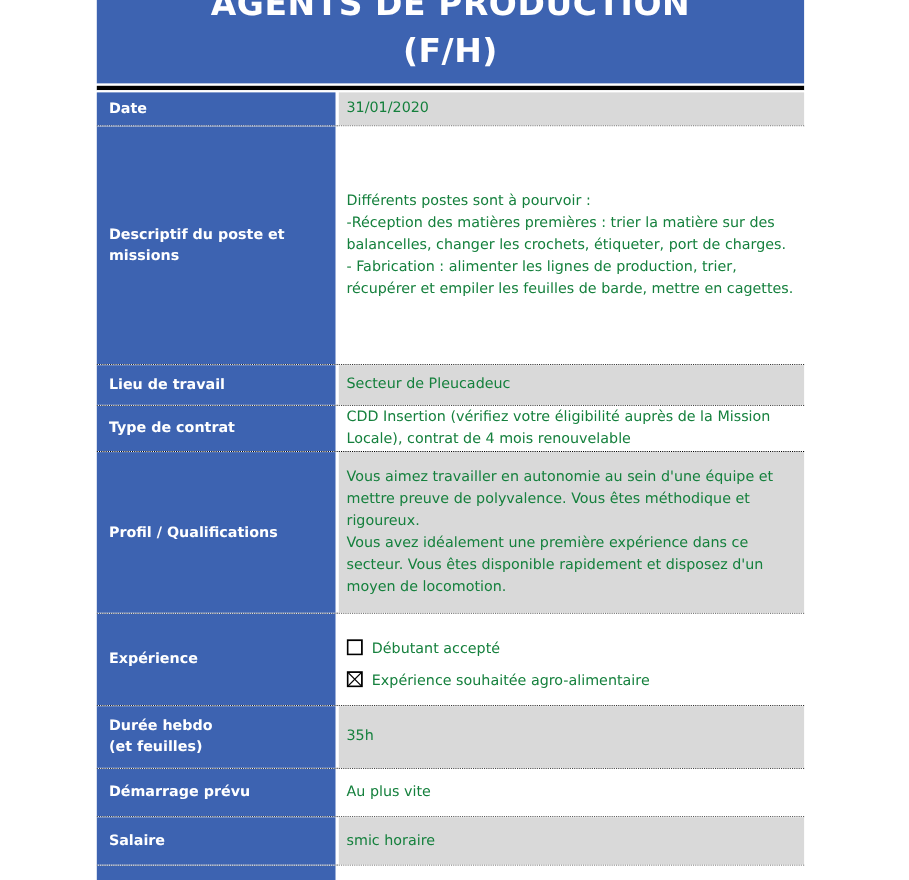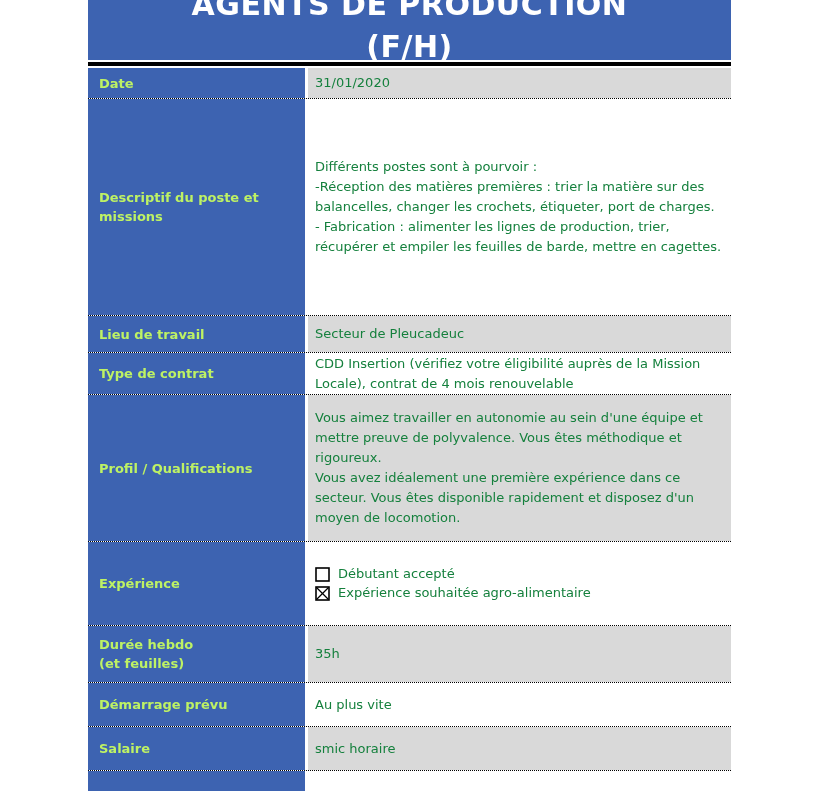--- a/index.html
+++ b/index.html
@@ -6,21 +6,21 @@
   body {
     width: 826px; height: 800px; overflow: hidden;
     background: #ffffff;
     font-family: "DejaVu Sans", "Liberation Sans", sans-serif;
   }
   .page { position: relative; width: 826px; height: 800px; background: #fff; }
   .doc { position: absolute; left: 88px; top: 0; width: 643px; }
 
   
   .header {
-    height: 60px; overflow: hidden;
+    height: 76px; overflow: hidden;
     background: #3D63B1;
     text-align: center;
   }
   .header .title {
     margin-top: -16px;
     color: #ffffff;
     font-size: 30px; font-weight: bold;
     line-height: 42px; letter-spacing: 0.5px;
     white-space: pre-line;
   }
@@ -30,21 +30,21 @@
   
   .row {
     display: flex;
     border-bottom: 1px dotted #000;
     box-sizing: border-box;
     background: #fff;
   }
   .lcell {
     width: 217px; flex: 0 0 217px;
     background: #3D63B1;
-    color: #bef264; font-weight: bold; font-size: 13px; line-height: 19px;
+    color: #ffffff; font-weight: bold; font-size: 13px; line-height: 19px;
     display: flex; align-items: center;
     padding-left: 11px; box-sizing: border-box;
     margin-right: 3px;
     white-space: pre-line;
   }
   .vcell {
     flex: 1;
     display: flex; align-items: center;
     padding: 4px 8px 4px 7px; box-sizing: border-box;
     color: #15803d; font-size: 13px; line-height: 20px;
@@ -59,21 +59,21 @@
   .h-contrat { height: 42px; }
   .h-profil { height: 147px; }
   .h-experience { height: 84px; }
   .h-duree { height: 57px; }
   .h-demarrage { height: 44px; }
   .h-salaire { height: 44px; }
   .h-partial { height: 20px; border-bottom: none; }
 
   
   .cb-list { display: flex; flex-direction: column; gap: 0; }
-  .cb-line { display: flex; align-items: center; height: 19px; }
+  .cb-line { display: flex; align-items: flex-start; height: 19px; margin-top: 10px; }
   .cb-box { width: 15px; height: 15px; margin-right: 8px; flex: 0 0 15px; display: inline-block; }
   .cb-box svg { display: block; }
 </style>
 </head>
 <body>
 
 <div class="page">
   <div class="doc">
 
     <div class="header">

